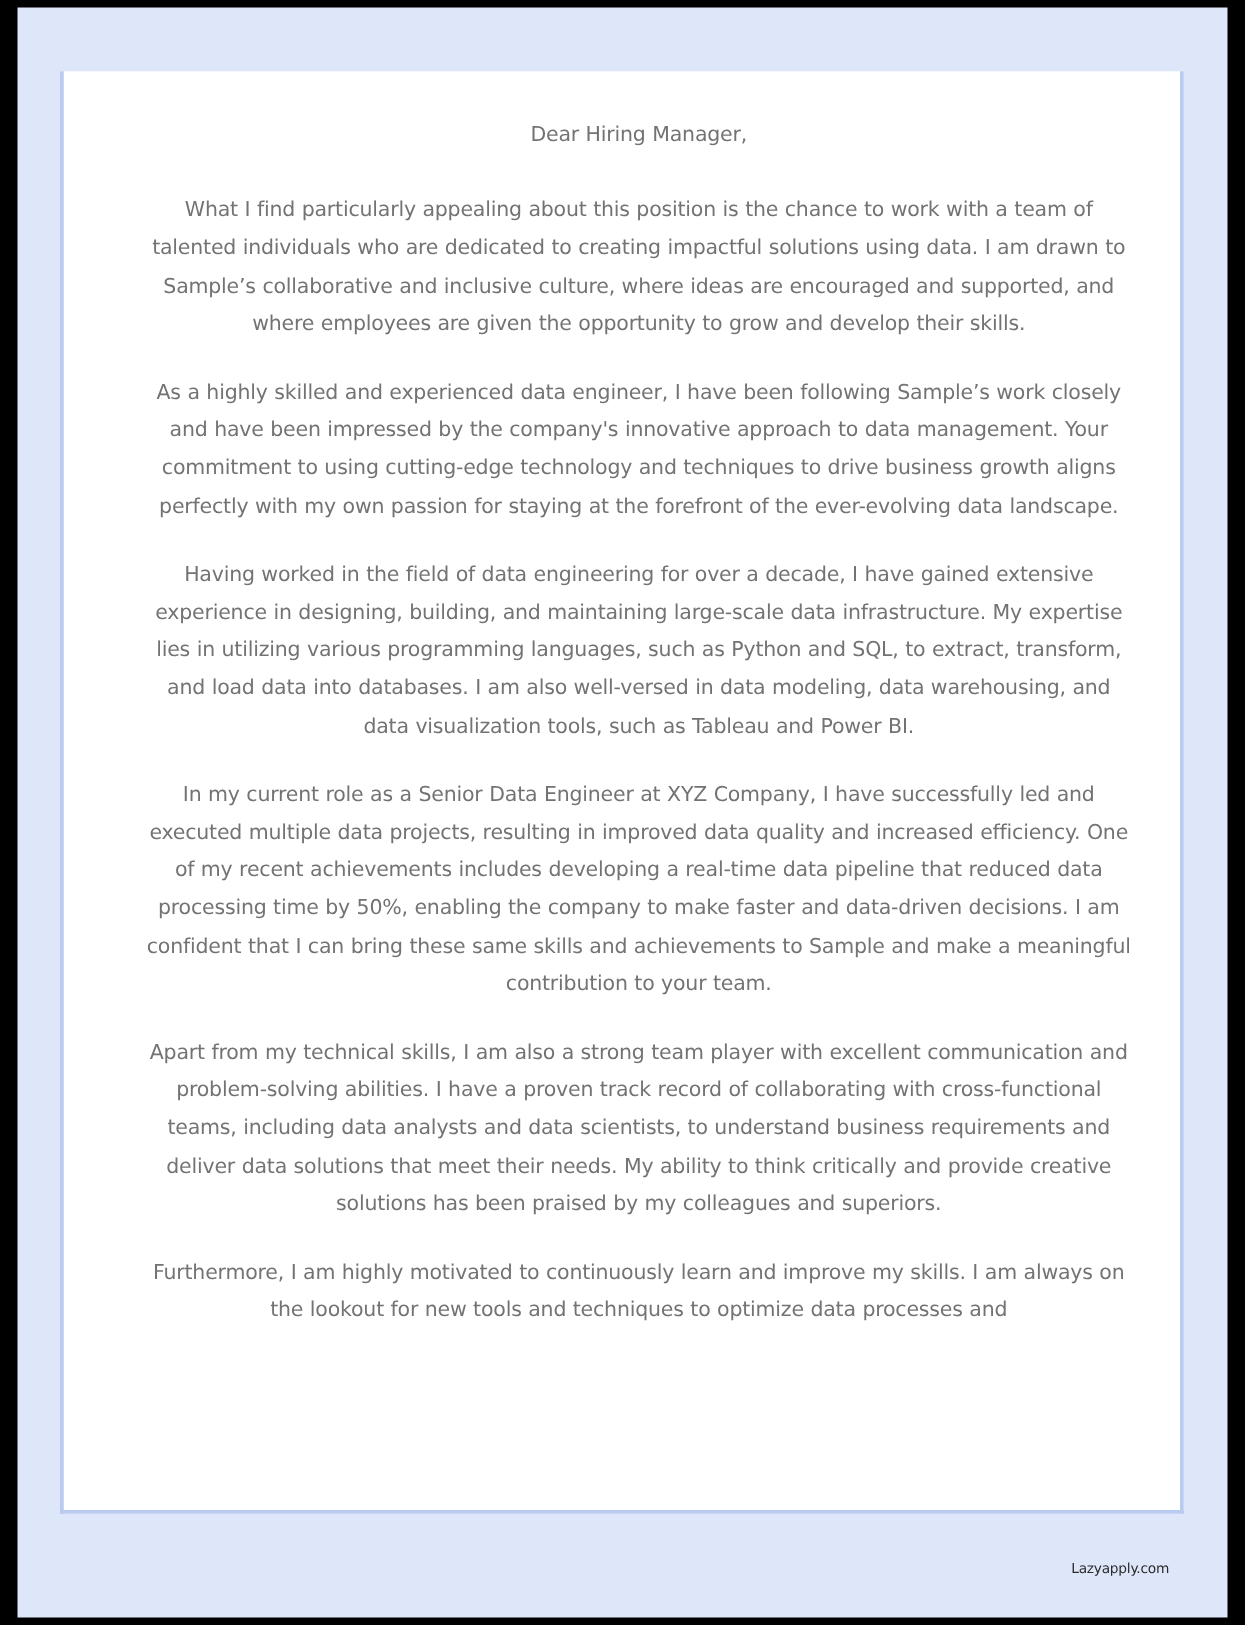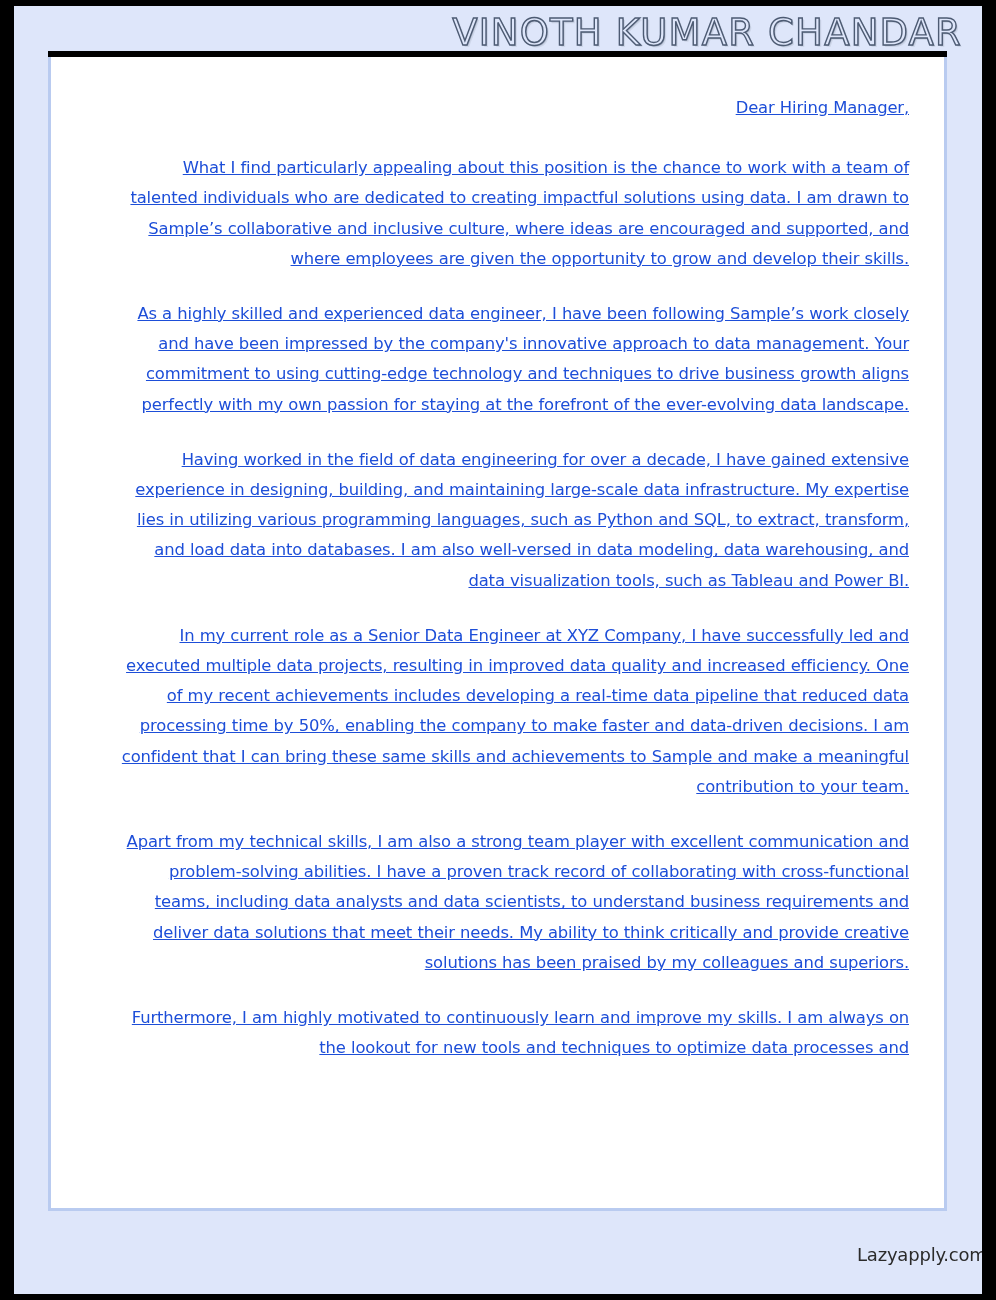--- a/index.html
+++ b/index.html
@@ -87,60 +87,55 @@
     left: 34px;
     top: 51px;
     width: 899px;
     padding: 36px 38px 0 65px;
   }
 
   .letter-body p {
     font-family: "DejaVu Sans", sans-serif;
     font-size: 16.4px;
     line-height: 30.2px;
-    color: #1d4ed8;
+    color: #737373;
     margin: 0 0 25px 0;
-    text-align: right;
+    text-align: center;
     letter-spacing: -0.15px;
     word-spacing: 0.2px;
-    text-decoration: underline;
   }
 
   .letter-body p.salutation {
     margin-bottom: 30px;
   }
 
   .letter-body p:last-child {
     margin-bottom: 0;
   }
 
   
   .watermark {
     position: absolute;
     left: 843px;
     top: 1242px;
     font-family: "DejaVu Sans", sans-serif;
-    font-size: 18px;
+    font-size: 11px;
     line-height: 14px;
     color: #2b2b2b;
     letter-spacing: -0.2px;
     white-space: nowrap;
     z-index: 5;
   }
 </style>
 </head>
 <body>
 
 <div class="page-frame">
   <div class="sheet">
 
-    <div class="header-band">
-      <div class="doc-title">VINOTH KUMAR CHANDAR</div>
-      <div class="title-rule"></div>
-    </div>
 
     <div class="letter-card"></div>
 
     <div class="letter-body">
       <p class="salutation">Dear Hiring Manager,</p>
       <p>What I find particularly appealing about this position is the chance to work with a team of talented individuals who are dedicated to creating impactful solutions using data. I am drawn to Sample’s collaborative and inclusive culture, where ideas are encouraged and supported, and where employees are given the opportunity to grow and develop their skills.</p>
       <p>As a highly skilled and experienced data engineer, I have been following Sample’s work closely and have been impressed by the company's innovative approach to data management. Your commitment to using cutting-edge technology and techniques to drive business growth aligns perfectly with my own passion for staying at the forefront of the ever-evolving data landscape.</p>
       <p>Having worked in the field of data engineering for over a decade, I have gained extensive experience in designing, building, and maintaining large-scale data infrastructure. My expertise lies in utilizing various programming languages, such as Python and SQL, to extract, transform, and load data into databases. I am also well-versed in data modeling, data warehousing, and data visualization tools, such as Tableau and Power BI.</p>
       <p>In my current role as a Senior Data Engineer at XYZ Company, I have successfully led and executed multiple data projects, resulting in improved data quality and increased efficiency. One of my recent achievements includes developing a real-time data pipeline that reduced data processing time by 50%, enabling the company to make faster and data-driven decisions. I am confident that I can bring these same skills and achievements to Sample and make a meaningful contribution to your team.</p>
       <p>Apart from my technical skills, I am also a strong team player with excellent communication and problem-solving abilities. I have a proven track record of collaborating with cross-functional teams, including data analysts and data scientists, to understand business requirements and deliver data solutions that meet their needs. My ability to think critically and provide creative solutions has been praised by my colleagues and superiors.</p>

